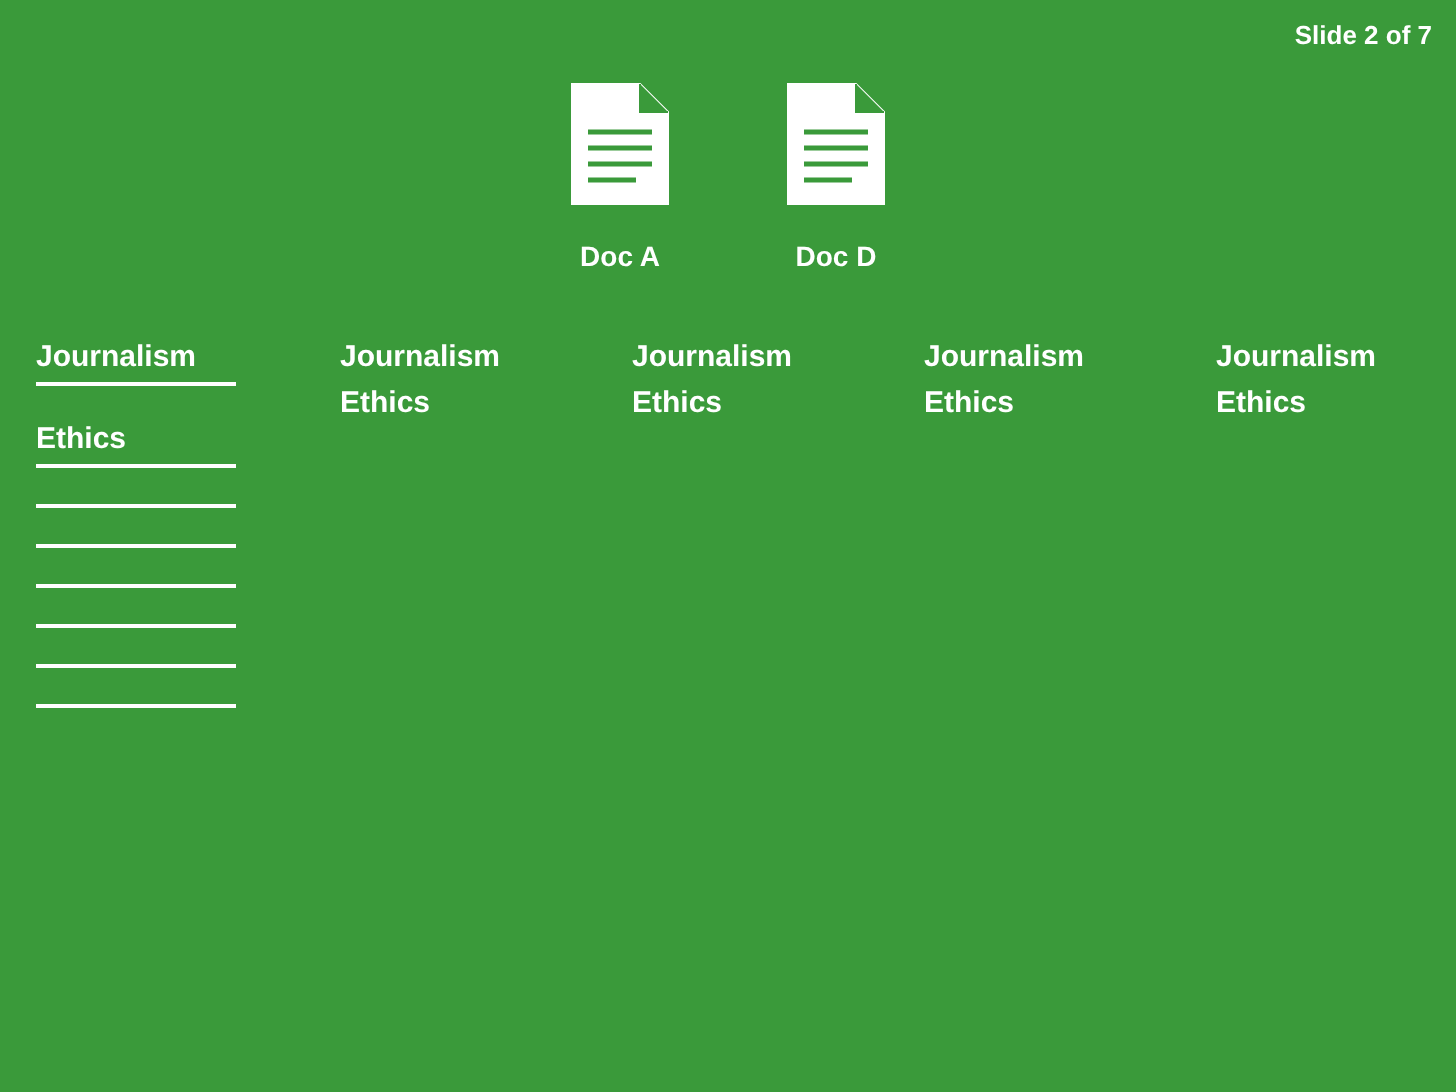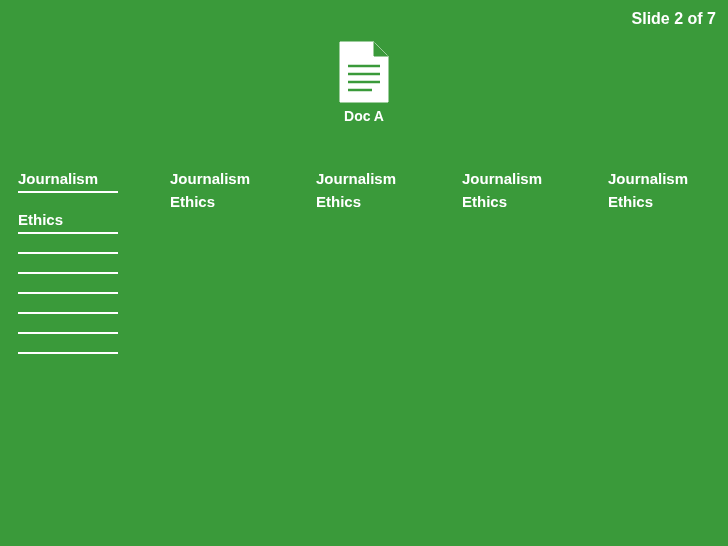--- a/index.html
+++ b/index.html
@@ -10,21 +10,21 @@
       font-family: Arial, sans-serif;
       position: relative;
       overflow: hidden;
     }
 
     .slide-indicator {
       position: absolute;
       top: 10px;
       right: 12px;
       color: white;
-      font-size: 16px;
+      font-size: 13px;
       font-weight: bold;
     }
 
     .docs-row {
       display: flex;
       justify-content: center;
       gap: 56px;
       position: absolute;
       top: 40px;
       left: 0;
@@ -45,21 +45,21 @@
 
     .doc-icon svg {
       width: 52px;
       height: 64px;
     }
 
     .doc-label {
       color: white;
       font-size: 14px;
       font-weight: bold;
-      margin-top: 4px;
+      margin-top: 16px;
       text-align: center;
     }
 
     
     .content-area {
       position: absolute;
       top: 170px;
       left: 0;
       right: 0;
       display: flex;
@@ -128,20 +128,33 @@
         <line x1="10" y1="34" x2="42" y2="34" stroke="#3a9a3a" stroke-width="2.5"></line>
         <line x1="10" y1="42" x2="42" y2="42" stroke="#3a9a3a" stroke-width="2.5"></line>
         <line x1="10" y1="50" x2="34" y2="50" stroke="#3a9a3a" stroke-width="2.5"></line>
       </svg>
     </div>
     <span class="doc-label">Doc A</span>
   </div>
 
 
 
+  <div class="doc-item">
+    <div class="doc-icon">
+      <svg viewBox="0 0 52 64" fill="none" xmlns="http://www.w3.org/2000/svg">
+        <path d="M2 2 H36 L50 16 V62 H2 Z" fill="white" stroke="white" stroke-width="1"></path>
+        <path d="M36 2 L36 16 L50 16" fill="#3a9a3a" stroke="#3a9a3a" stroke-width="1"></path>
+        <line x1="10" y1="26" x2="42" y2="26" stroke="#3a9a3a" stroke-width="2.5"></line>
+        <line x1="10" y1="34" x2="42" y2="34" stroke="#3a9a3a" stroke-width="2.5"></line>
+        <line x1="10" y1="42" x2="42" y2="42" stroke="#3a9a3a" stroke-width="2.5"></line>
+        <line x1="10" y1="50" x2="34" y2="50" stroke="#3a9a3a" stroke-width="2.5"></line>
+      </svg>
+    </div>
+    <span class="doc-label">Doc D</span>
+  </div>
 
 </div>
 
 <div class="content-area">
 
   <div class="col-list">
 
     <span class="item-label">Journalism</span>
     <span class="item-line"></span>
 

